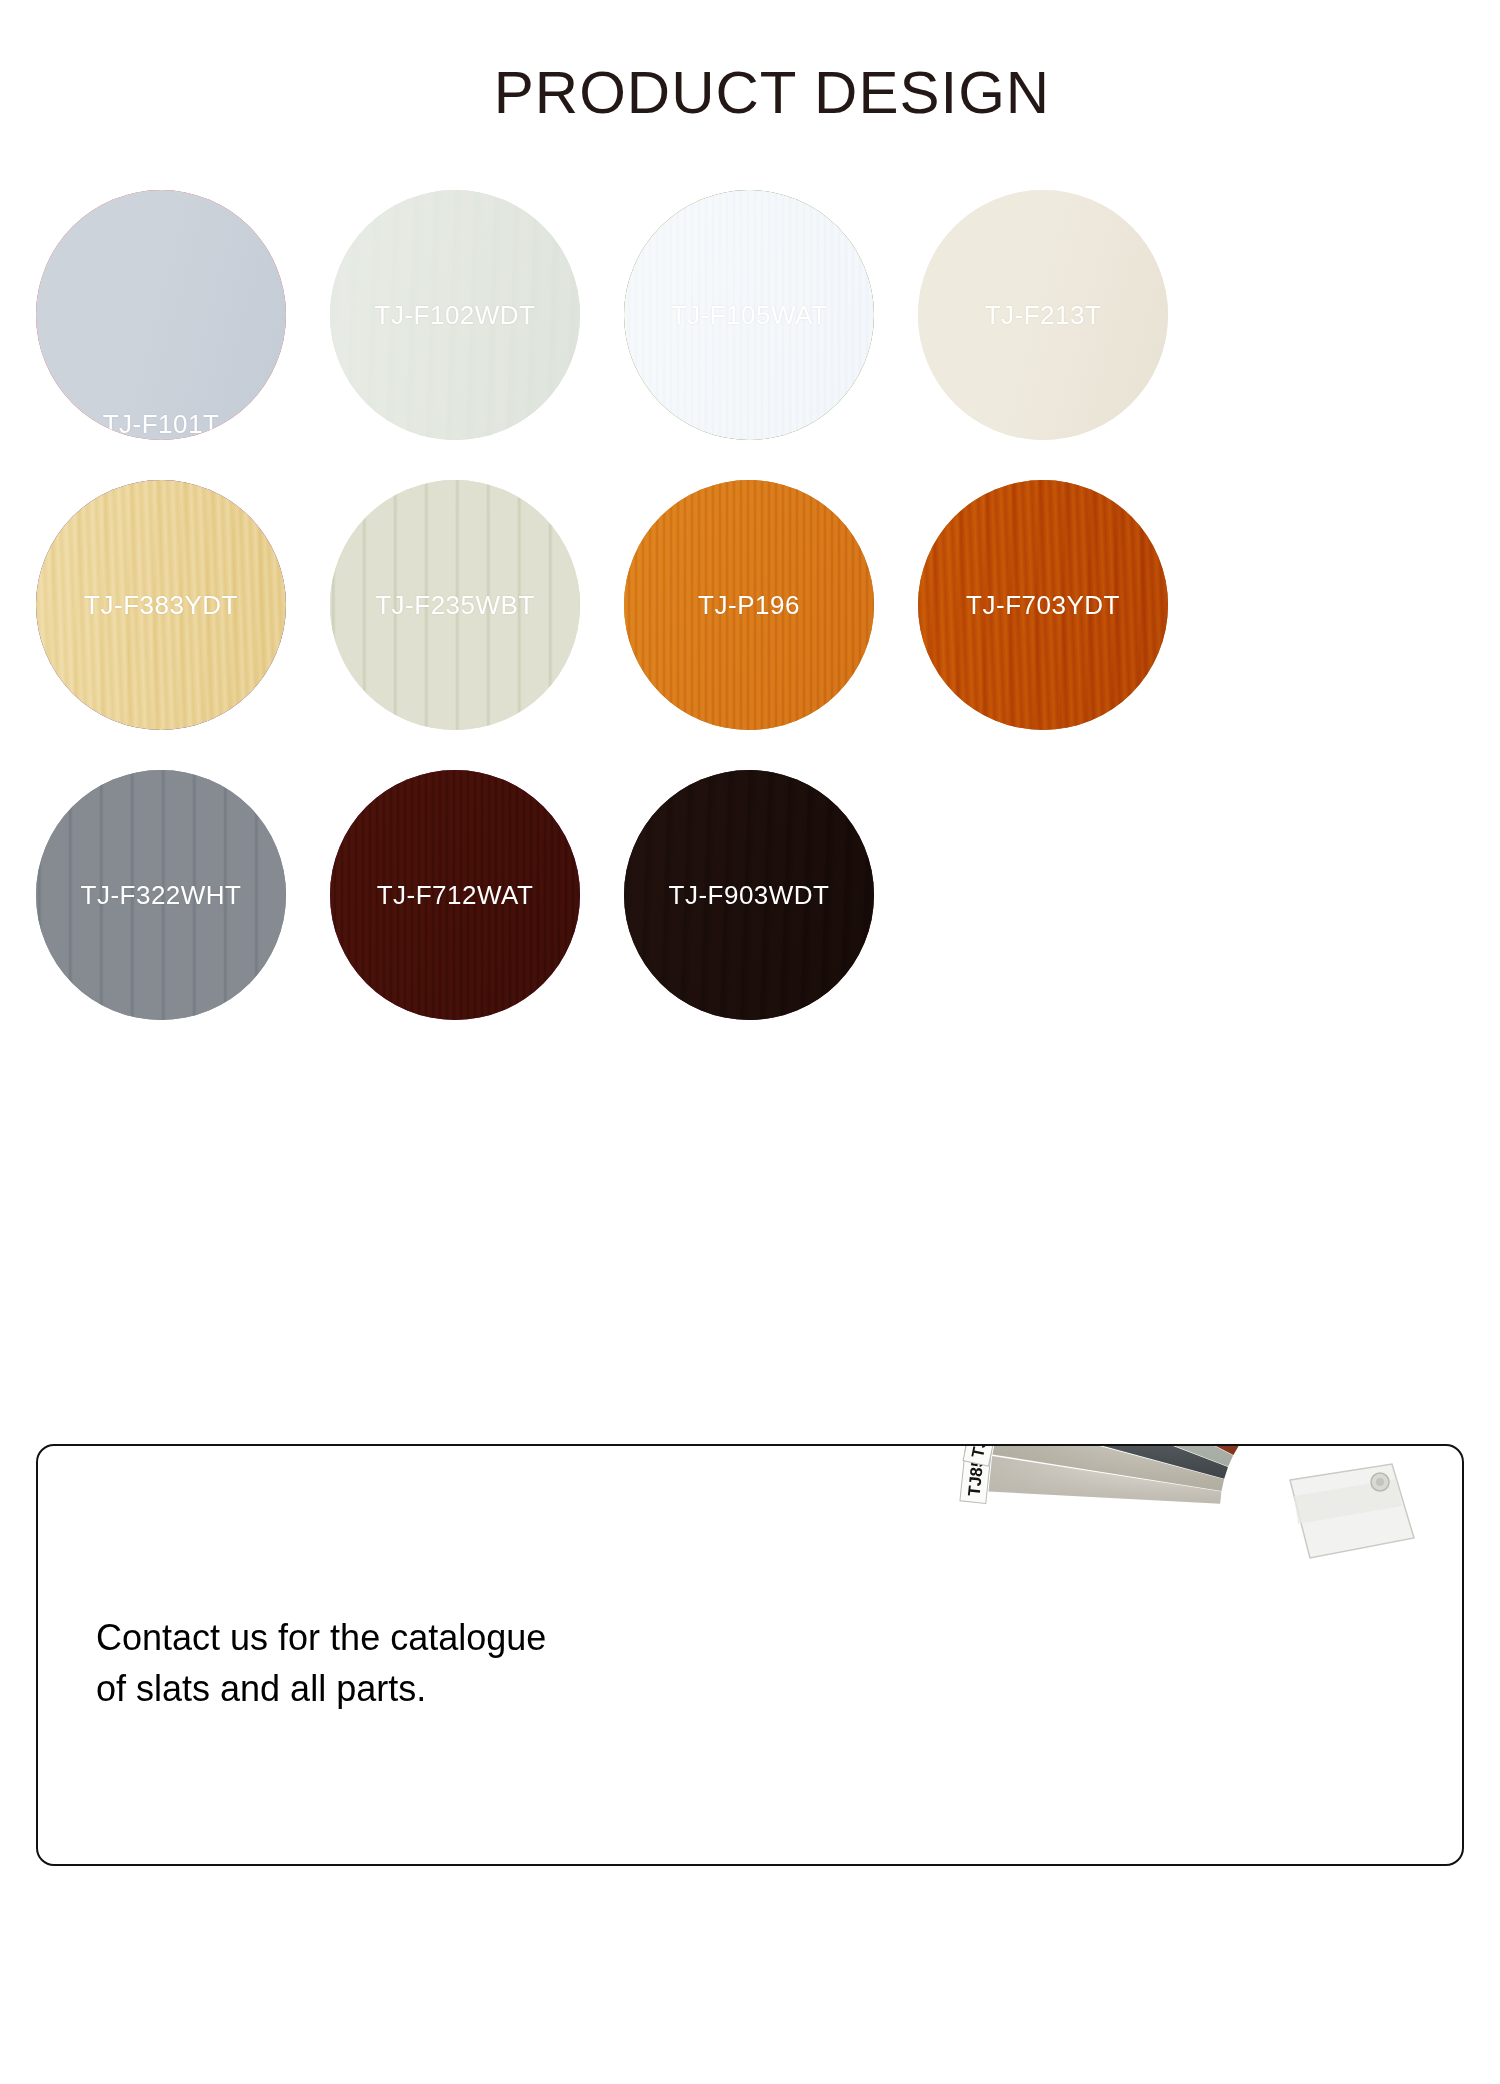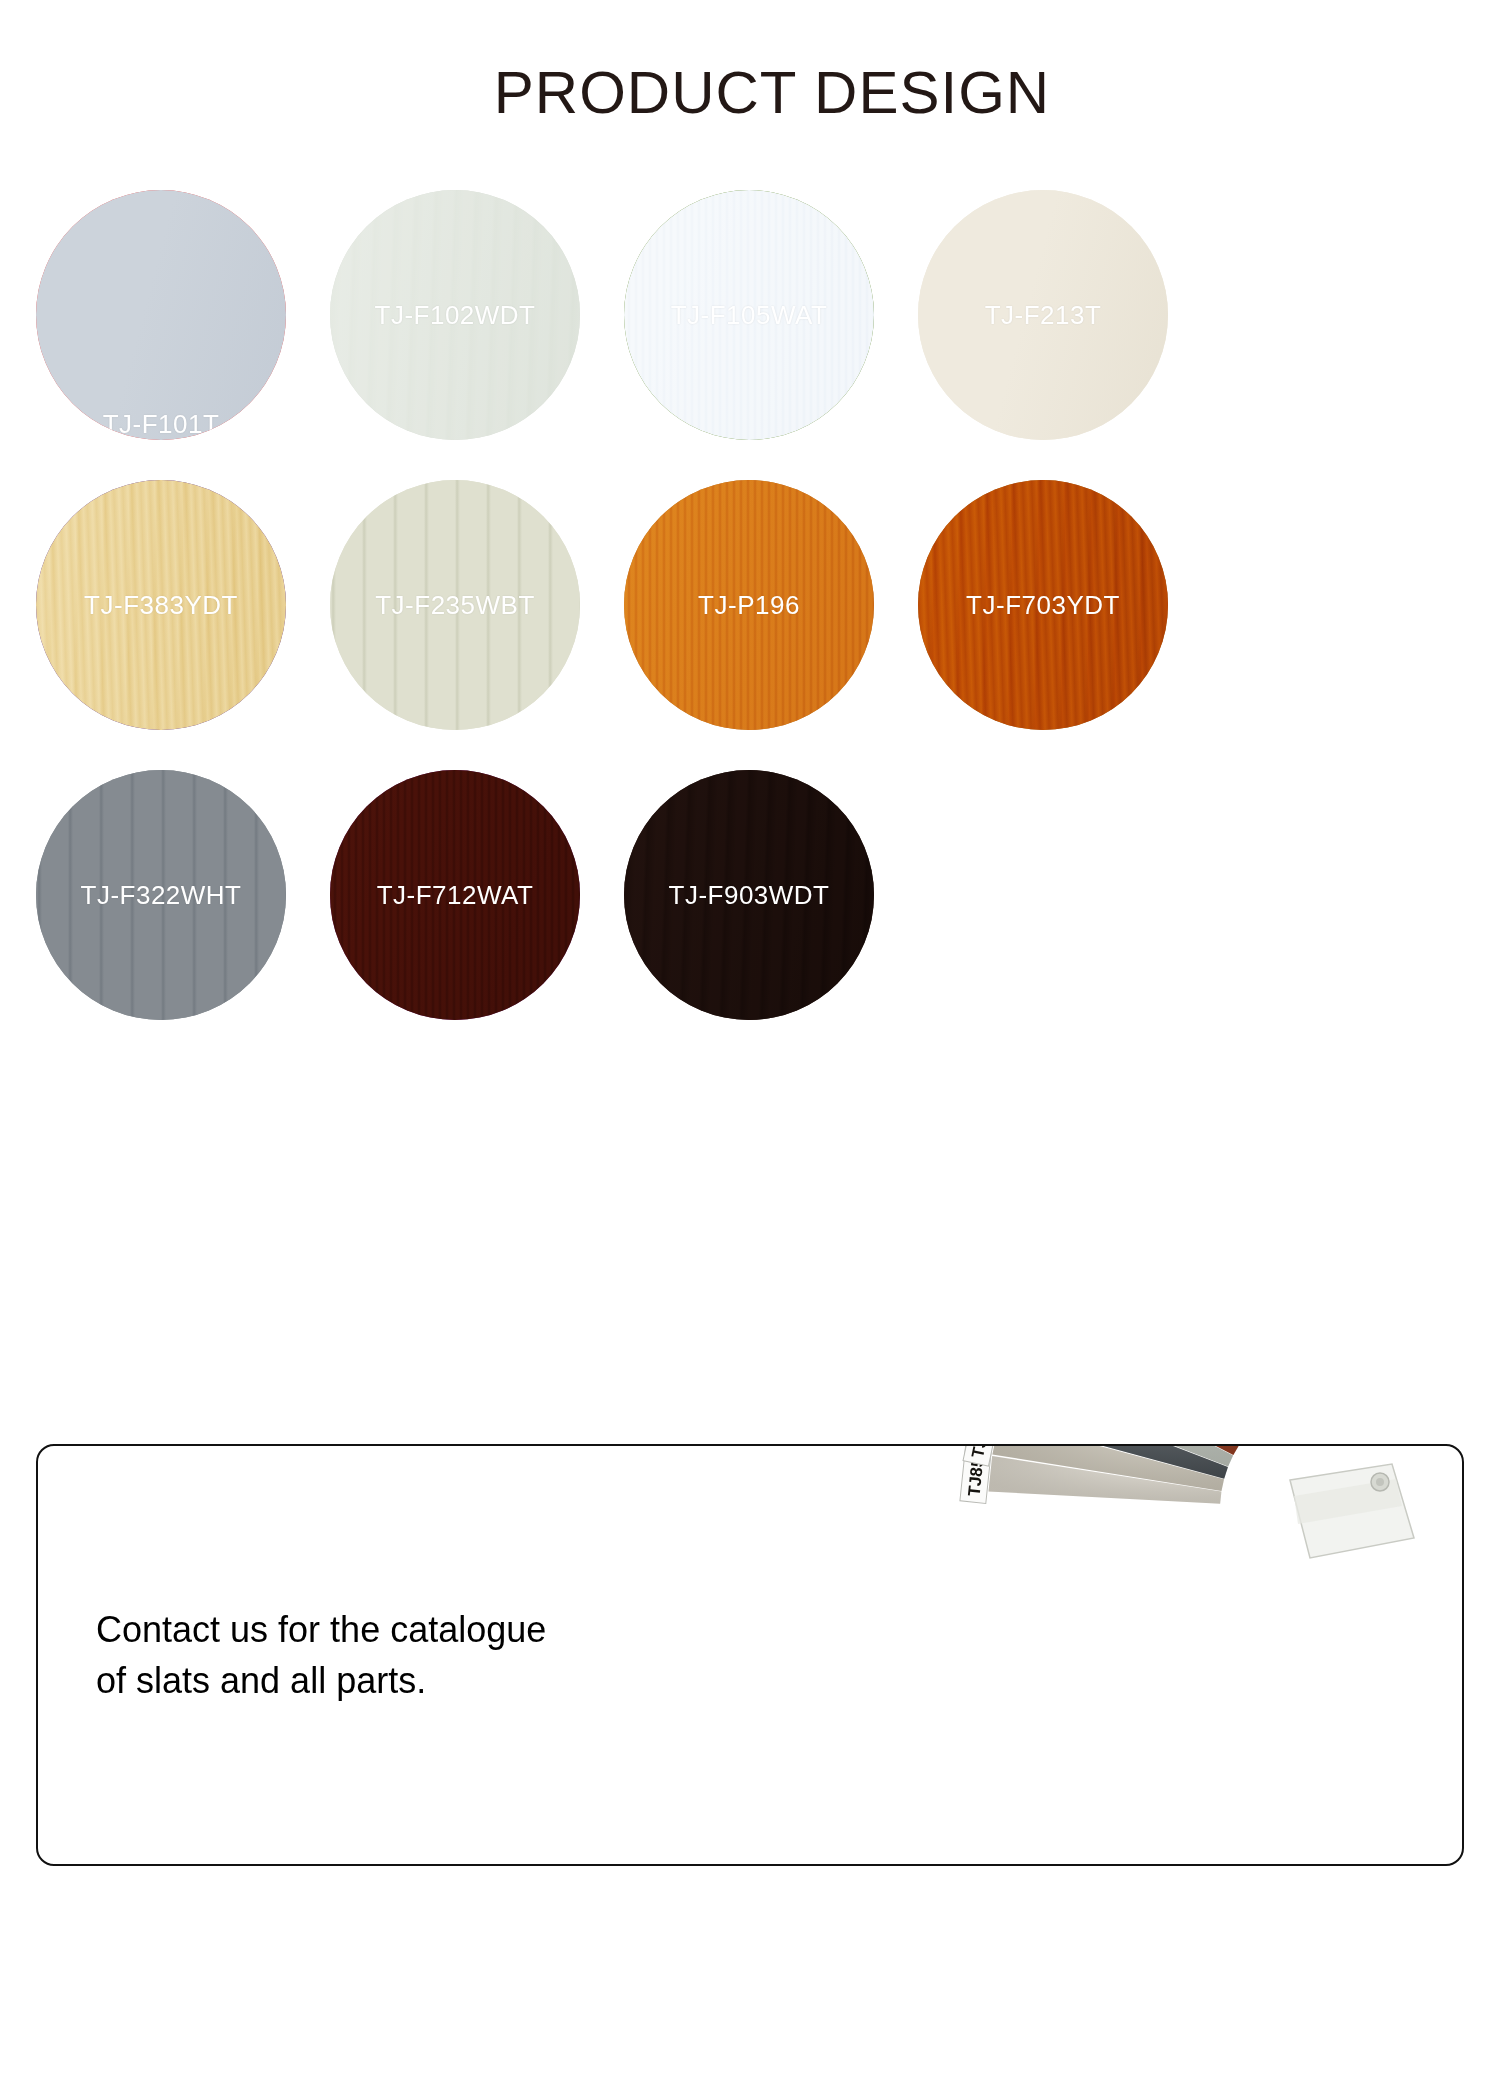--- a/index.html
+++ b/index.html
@@ -78,21 +78,21 @@
     width: 1428px;
     height: 422px;
     border: 2px solid #111111;
     border-radius: 18px;
     background: #fff;
     overflow: hidden;
   }
   .card-text {
     position: absolute;
     left: 58px;
-    top: 158px;
+    top: 166px;
     width: 600px;
     font-size: 36px;
     line-height: 1.42;
     color: #000;
   }
   .fan-wrap {
     position: absolute;
     right: 10px;
     top: 0px;
     width: 760px;

